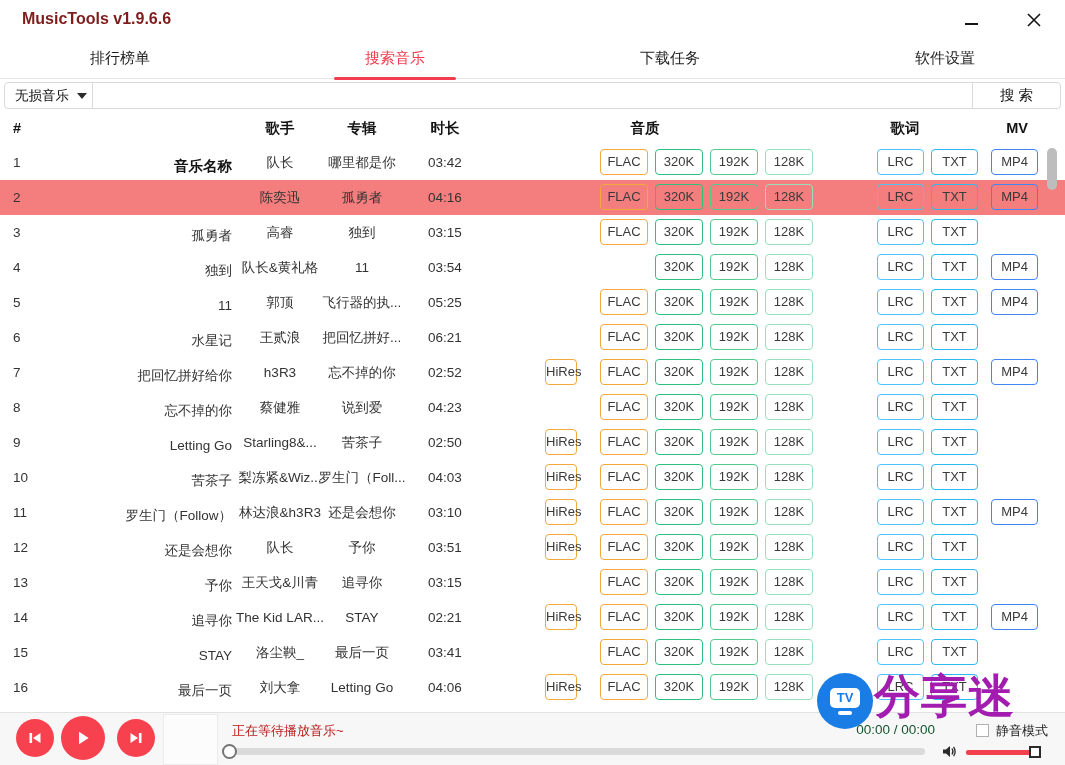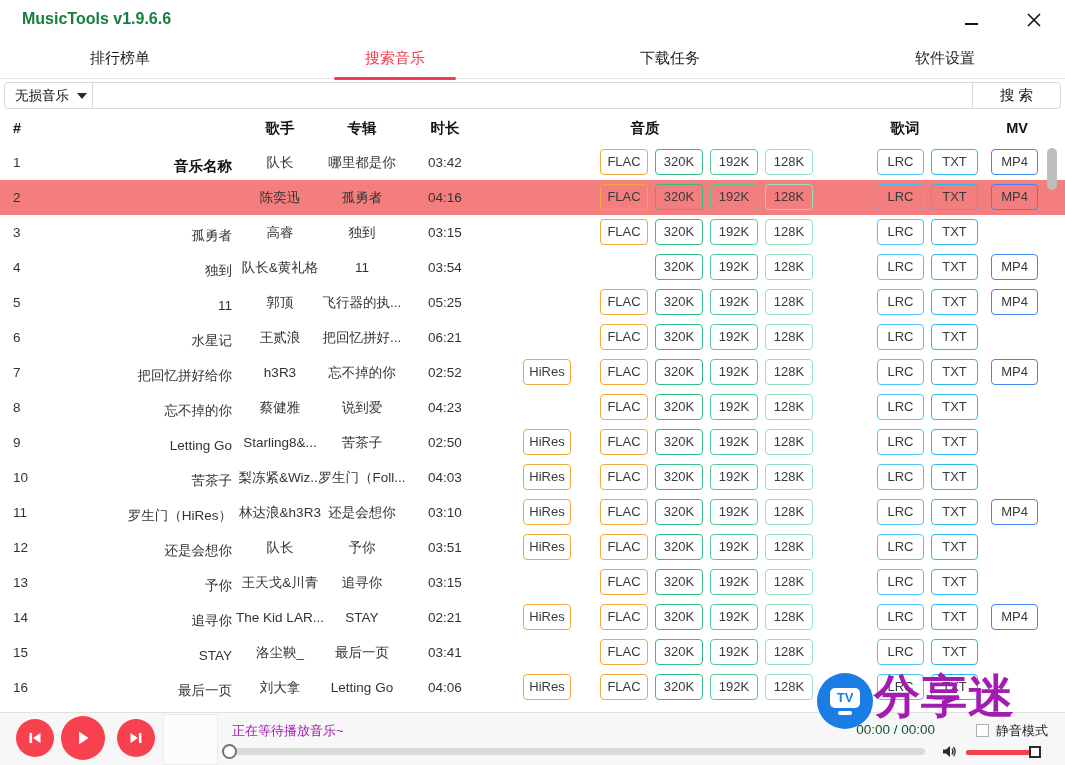--- a/index.html
+++ b/index.html
@@ -3,21 +3,21 @@
 <meta charset="utf-8">
 <style>
   html,body{margin:0;padding:0;background:#e9e9e9;}
   .window{
     position:relative;width:1065px;height:765px;background:#fff;overflow:hidden;
     font-family:"Liberation Sans","DejaVu Sans",sans-serif;color:#222;
     box-shadow:0 0 0 1px #d6d6d6;
   }
   
   .titlebar{position:absolute;top:0;left:0;right:0;height:38px;background:#fff;}
-  .app-title{position:absolute;left:22px;top:10px;font-size:16px;font-weight:700;color:#15803d;}
+  .app-title{position:absolute;left:22px;top:10px;font-size:16px;font-weight:700;color:#7f1d1d;}
   .win-btn{position:absolute;top:8px;width:32px;height:24px;background:none;border:none;cursor:pointer;display:flex;align-items:center;justify-content:center;padding:0;}
   .win-min{left:955px;}
   .win-min span{display:block;width:13px;height:2.5px;background:#141414;margin-top:8px;}
   .win-close{left:1018px;}
   
   .tabbar{position:absolute;top:38px;left:0;right:0;height:40px;display:flex;border-bottom:1px solid #e8e8e8;background:#fff;gap:35px;}
   .tab{flex:1;text-align:center;line-height:40px;font-size:15px;color:#1f1f1f;position:relative;cursor:pointer;}
   .tab.active{color:var(--accent-red);}
   .tab.active::after{content:"";position:absolute;left:50%;transform:translateX(-50%);bottom:-2px;width:122px;height:3px;background:var(--accent-red);border-radius:2px;}
   
@@ -36,42 +36,42 @@
   .row .cell{line-height:35px;}
   .c-idx{left:13px;width:30px;text-align:left;}
   .c-name{left:37px;width:195px;text-align:right;margin-top:38px;}
   .c-artist{left:231px;width:98px;text-align:center;}
   .c-album{left:316px;width:92px;text-align:center;}
   .c-dur{left:419px;width:52px;text-align:center;}
   .h-quality{left:545px;width:200px;text-align:center;}
   .h-lyrics{left:855px;width:100px;text-align:center;}
   .h-mv{left:993px;width:48px;text-align:center;}
   .chip{position:absolute;top:4px;height:26px;line-height:24px;text-align:center;border-radius:4px;border:1px solid;font-size:13px;color:#3a3a3a;background:transparent;box-sizing:border-box;padding:0;cursor:pointer;font-family:inherit;}
-  .q-hires{left:523px;width:48px;border-color:var(--hires-flac-border);}
+  .q-hires{left:545px;width:32px;border-color:var(--hires-flac-border);}
   .q-flac{left:600px;width:48px;border-color:var(--hires-flac-border);}
   .q-320k{left:655px;width:48px;border-color:var(--k320-border);}
   .q-192k{left:710px;width:48px;border-color:var(--k192-border);}
   .q-128k{left:765px;width:48px;border-color:var(--k128-border);}
   .q-lrc{left:877px;width:47px;border-color:var(--lrc-border);}
   .q-txt{left:931px;width:47px;border-color:var(--txt-border);}
   .q-mp4{left:991px;width:47px;border-color:var(--mp4-border);}
   .scroll-thumb{position:absolute;left:1047px;top:148px;width:10px;height:42px;border-radius:5px;background:#bdbdbd;cursor:pointer;}
   
   .wm-circle{position:absolute;left:817px;top:673px;width:56px;height:56px;border-radius:50%;background:var(--watermark-blue);display:flex;flex-direction:column;align-items:center;justify-content:center;gap:3px;z-index:6;}
   .wm-tv{width:30px;height:20px;background:#fff;border-radius:5px;color:var(--watermark-blue);font-weight:800;font-size:13px;line-height:20px;text-align:center;}
   .wm-bar{width:14px;height:4px;background:#fff;border-radius:2px;}
   .wm-text{position:absolute;left:874px;top:671px;font-size:46px;line-height:50px;font-weight:800;color:#a21caf;letter-spacing:1px;z-index:6;white-space:nowrap;}
   
   .player{position:absolute;left:0;top:712px;width:1065px;height:53px;background:#f7f7f7;border-top:1px solid #e2e2e2;box-sizing:border-box;z-index:2;}
   .pbtn{position:absolute;border-radius:50%;background:var(--player-button-red);display:flex;align-items:center;justify-content:center;border:none;cursor:pointer;padding:0;}
   .pbtn.prev{left:16px;top:6px;width:38px;height:38px;}
   .pbtn.play{left:61px;top:3px;width:44px;height:44px;}
   .pbtn.next{left:117px;top:6px;width:38px;height:38px;}
   .album-box{position:absolute;left:163px;top:1px;width:55px;height:51px;background:#fcfcfc;border:1px solid #ececec;box-sizing:border-box;}
-  .status-text{position:absolute;left:232px;top:9px;font-size:13px;color:#a21caf;}
+  .status-text{position:absolute;left:232px;top:9px;font-size:13px;color:#b91c1c;}
   .progress-track{position:absolute;left:222px;top:35px;width:703px;height:7px;background:#dadada;border-radius:4px;cursor:pointer;}
   .progress-thumb{position:absolute;left:222px;top:31px;width:15px;height:15px;border-radius:50%;background:#fff;border:2px solid #757575;box-sizing:border-box;cursor:pointer;}
   .time-text{position:absolute;left:828px;top:9px;width:107px;text-align:right;font-size:13.5px;color:#14532d;}
   .mute-box{position:absolute;left:976px;top:11px;width:13px;height:13px;border:1px solid #b0b0b0;background:#fff;box-sizing:border-box;cursor:pointer;}
   .mute-label{position:absolute;left:996px;top:9px;font-size:13px;color:#222;}
   .speaker{position:absolute;left:941px;top:30px;width:17px;height:17px;}
   .volume-track{position:absolute;left:966px;top:37px;width:73px;height:5px;background:var(--volume-red);border-radius:2px;cursor:pointer;}
   .volume-thumb{position:absolute;left:1029px;top:33px;width:12px;height:12px;background:#fff;border:2px solid #2b2b2b;box-sizing:border-box;cursor:pointer;}
 </style>
 </head>
@@ -237,21 +237,21 @@
         <button class="chip q-hires">HiRes</button>
         <button class="chip q-flac">FLAC</button>
         <button class="chip q-320k">320K</button>
         <button class="chip q-192k">192K</button>
         <button class="chip q-128k">128K</button>
         <button class="chip q-lrc">LRC</button>
         <button class="chip q-txt">TXT</button>
       </div>
       <div class="row">
         <div class="cell c-idx">10</div>
-        <div class="cell c-name">罗生门（HiRes）</div>
+        <div class="cell c-name">罗生门（Follow）</div>
         <div class="cell c-artist">梨冻紧&amp;Wiz...</div>
         <div class="cell c-album">罗生门（Foll...</div>
         <div class="cell c-dur">04:03</div>
         <button class="chip q-hires">HiRes</button>
         <button class="chip q-flac">FLAC</button>
         <button class="chip q-320k">320K</button>
         <button class="chip q-192k">192K</button>
         <button class="chip q-128k">128K</button>
         <button class="chip q-lrc">LRC</button>
         <button class="chip q-txt">TXT</button>

